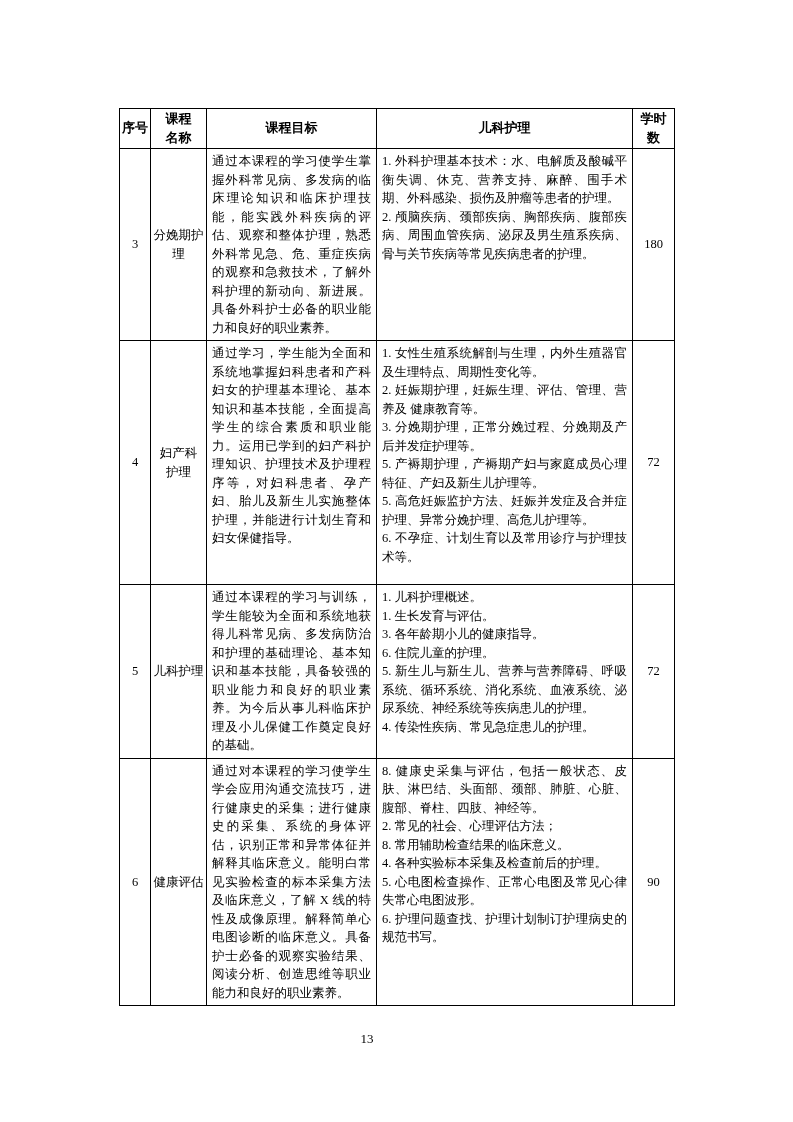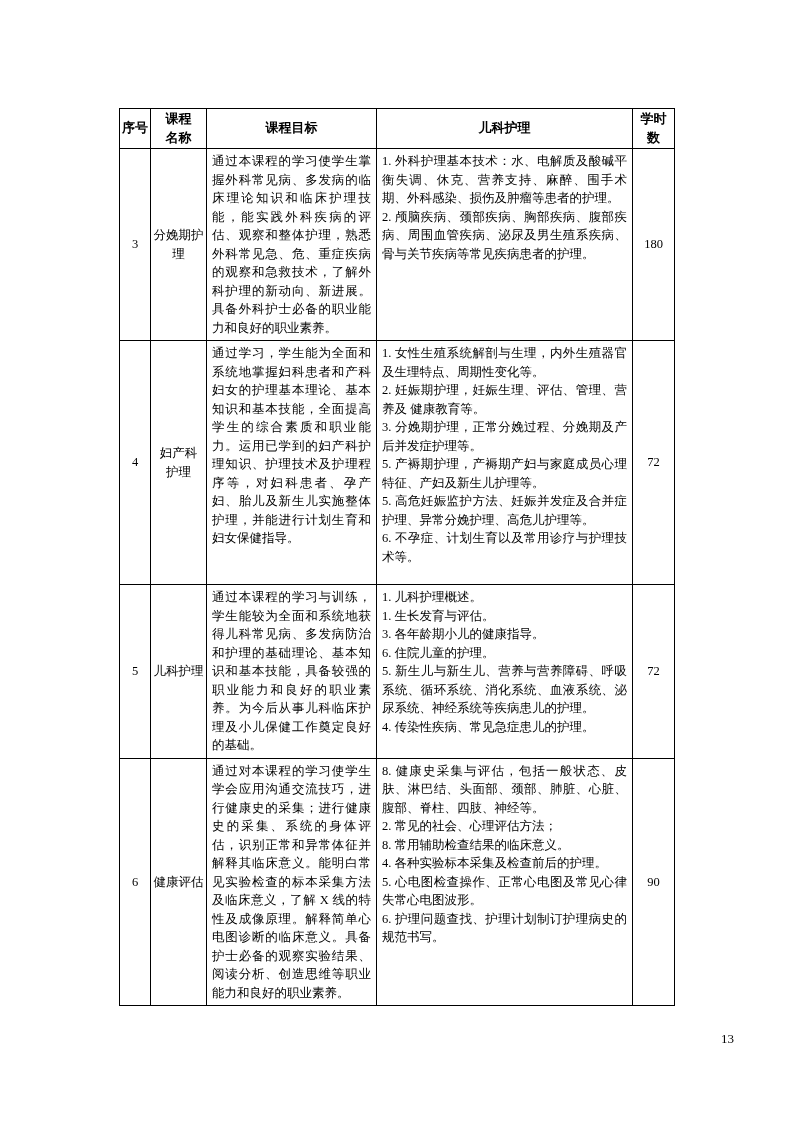--- a/index.html
+++ b/index.html
@@ -61,21 +61,21 @@
   }
   tr.row-3 { height: 170px; }
   tr.row-4 { height: 244px; }
   tr.row-5 { height: 160px; }
   tr.row-6 { height: 226px; }
   .page-number {
     position: absolute;
     top: 1031px;
     left: 0;
     right: 0;
-    text-align: right;
+    text-align: center;
     font-size: 13px;
   }
 </style>
 </head>
 <body>
 
 <div class="sheet">
 
   <table class="course-table">
     <colgroup>

